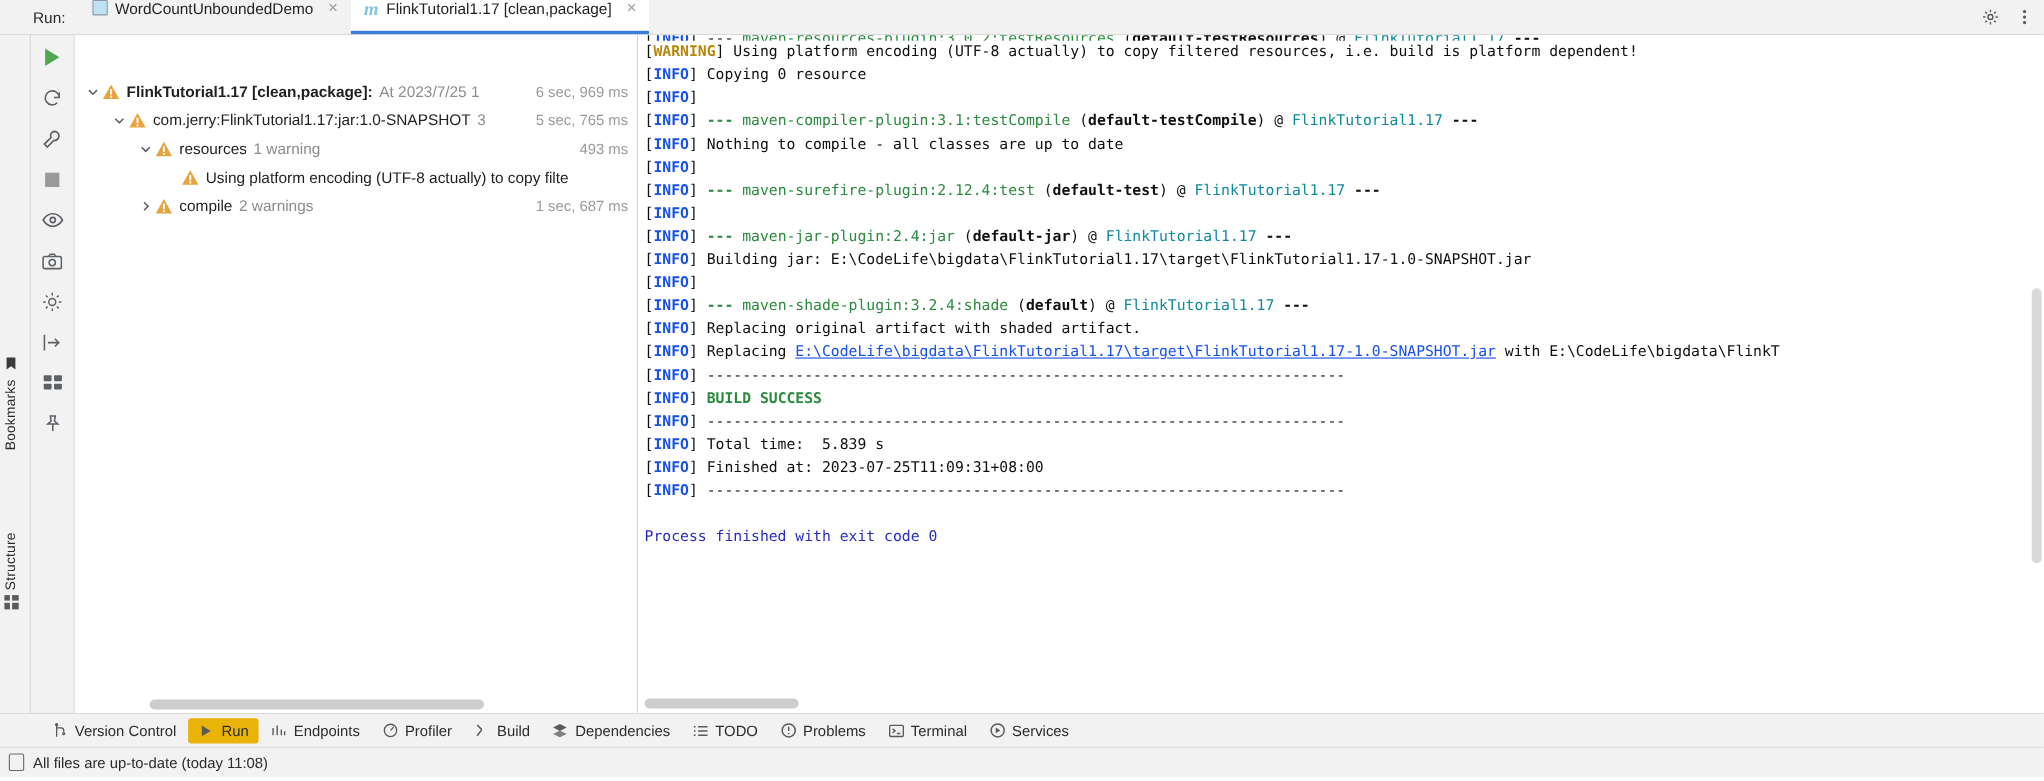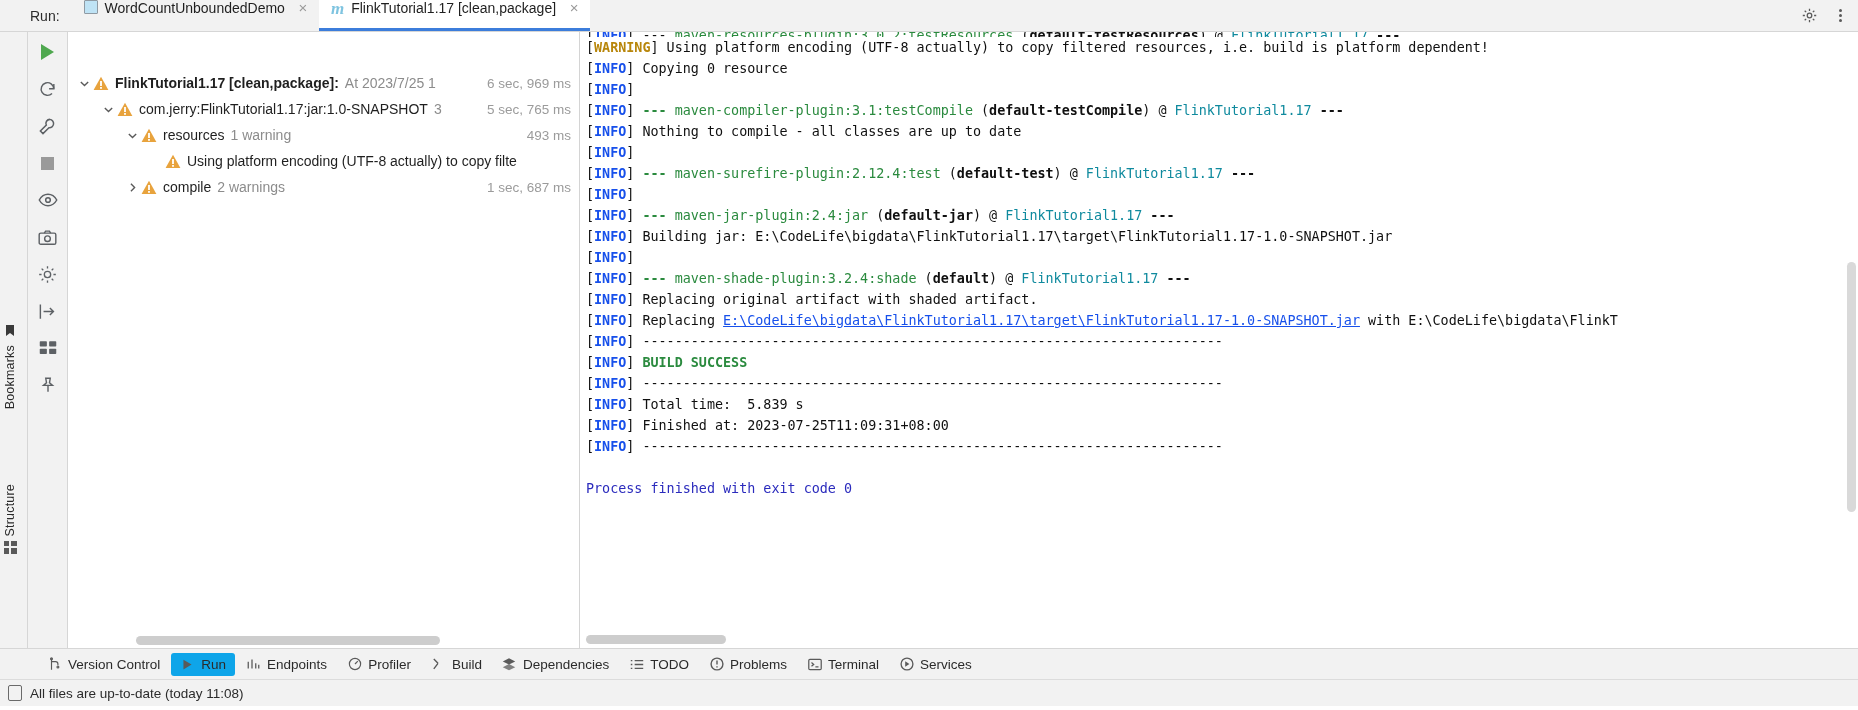--- a/index.html
+++ b/index.html
@@ -248,21 +248,21 @@
     font-size: 13.5px;
   }
   .tw {
     display:flex; align-items:center; gap: 6px;
     padding: 4px 9px;
     color: #2b2b2b;
     border-radius: 3px;
     cursor: default;
     white-space: nowrap;
   }
-  .tw.active { background: #0ea5e9; }
+  .tw.active { background: #eab308; }
   .tw-ico { width:15px; height:15px; display:inline-flex; align-items:center; justify-content:center; color:#5a5a5a; }
 
   
   .statusbar {
     height: 27px;
     flex: 0 0 27px;
     background: #f2f2f2;
     border-top: 1px solid #dcdcdc;
     display: flex; align-items: center;
     padding: 0 12px 0 8px;

